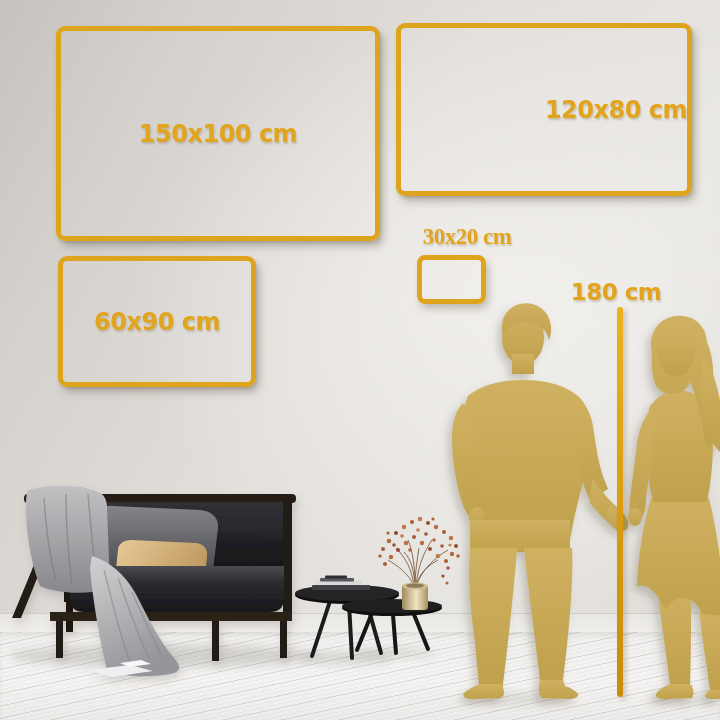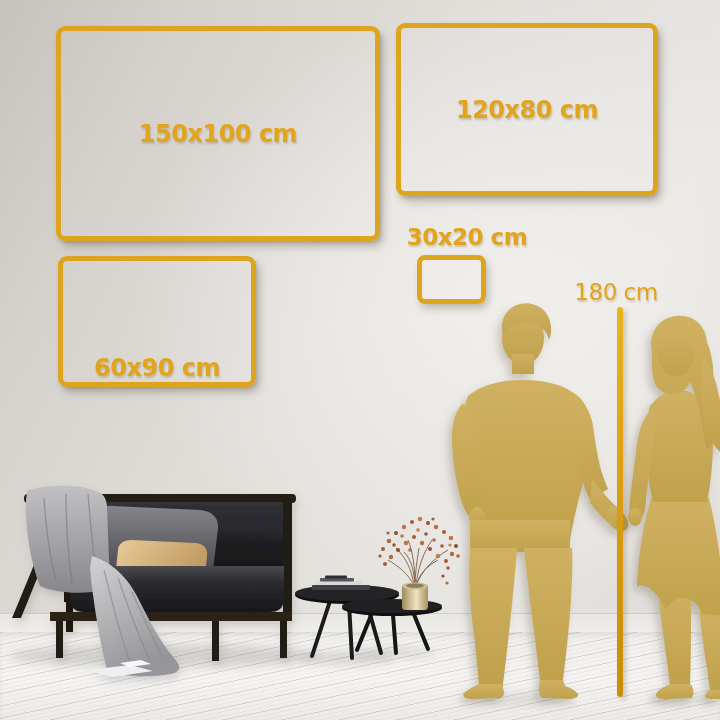--- a/index.html
+++ b/index.html
@@ -30,33 +30,33 @@
     box-shadow:4px 6px 9px -1px rgba(106,96,76,0.40), 1px 2px 3px rgba(106,96,76,0.22);
     display:flex;align-items:center;justify-content:center;
     z-index:10;
   }
   .frame-label{
     color:#e2a41c;font-weight:700;font-size:24px;letter-spacing:-0.5px;
     text-shadow:1px 2px 2px rgba(125,105,55,0.30);
     white-space:nowrap;
   }
   .f150{left:56px;top:26px;width:324px;height:215px;justify-content:center;}
-  .f120{left:396px;top:23px;width:262px;height:173px;}
-  .f6090{left:58px;top:256px;width:198px;height:131px;align-items:flex-end;}
+  .f120{left:396px;top:23px;width:296px;height:173px;justify-content:flex-end;}
+  .f6090{left:58px;top:256px;width:198px;height:131px;}
   .f6040{left:266px;top:254px;width:133px;height:92px;}
   .f3020-wrap{position:absolute;left:404px;top:224px;width:126px;z-index:10;}
-  .f3020-wrap .frame-label{display:block;text-align:center;font-size:23px;line-height:26px;}
+  .f3020-wrap .frame-label{display:block;text-align:center;font-size:23px;line-height:26px;font-family:Liberation Serif, serif;}
   .f3020-box{
     box-sizing:border-box;margin:5px 0 0 13px;width:69px;height:49px;
     border:5px solid #dfa41d;border-radius:8px;
     box-shadow:3px 5px 8px -1px rgba(106,96,76,0.40);
   }
   .height-label{
     position:absolute;left:560px;top:279px;width:112px;text-align:center;
-    font-size:23px;font-weight:400;letter-spacing:-0.5px;color:#e2a41c;
+    font-size:23px;font-weight:700;letter-spacing:-0.5px;color:#e2a41c;
     text-shadow:1px 2px 2px rgba(125,105,55,0.30);z-index:10;white-space:nowrap;
   }
   .pole{
     position:absolute;left:617px;top:307px;width:6px;height:390px;
     background:linear-gradient(180deg,#eab31d 0%,#dc9e12 45%,#c88c0a 100%);
     border-radius:3px;
     box-shadow:3px 3px 5px rgba(120,104,66,0.30);
     z-index:40;
   }
   svg.figures{position:absolute;left:0;top:0;width:720px;height:720px;z-index:20;}

